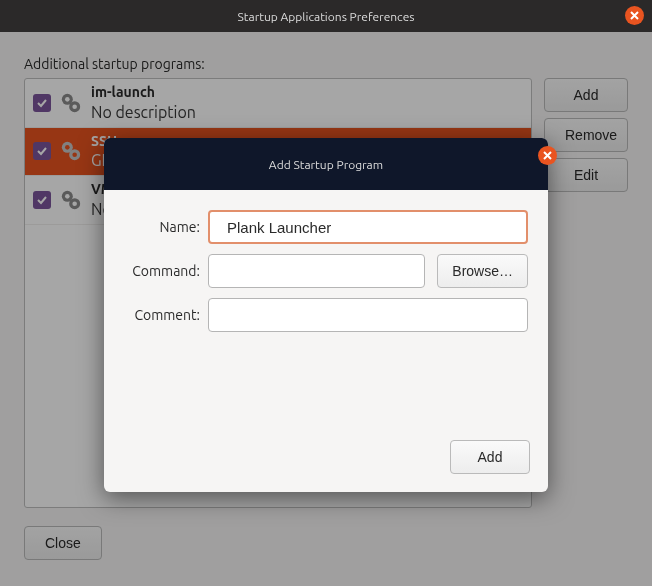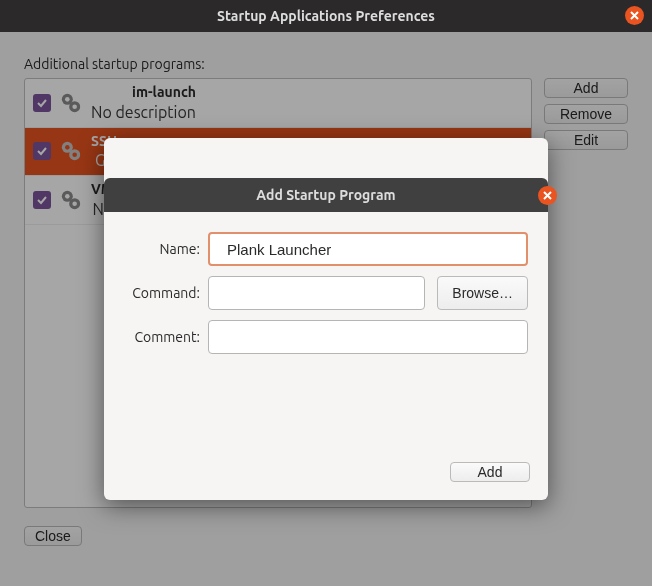--- a/index.html
+++ b/index.html
@@ -19,22 +19,22 @@
     display: flex;
     flex-direction: column;
   }
   .titlebar {
     background: #2b2929;
     color: #ddd;
     height: 32px;
     display: flex;
     align-items: center;
     position: relative;
-    font-weight: 700;
-    font-size: 14px;
+    font-weight: 400;
+    font-size: 12px;
   }
   .titlebar .title {
     position: absolute;
     width: 100%;
     text-align: center;
   }
   .titlebar .close-btn {
     position: absolute;
     right: 8px;
     top: 6px;
@@ -100,40 +100,40 @@
   }
   .chk svg { display: block; }
   .gear-icon {
     width: 24px;
     height: 24px;
     flex-shrink: 0;
     display: flex;
     align-items: center;
     justify-content: center;
   }
-  .li-text { display: flex; flex-direction: column; line-height: 1.25; overflow: hidden; text-align: right; }
+  .li-text { display: flex; flex-direction: column; line-height: 1.25; overflow: hidden; }
   .li-name { font-weight: bold; font-size: 14px; color: #2a2a2a; }
   .li-desc { font-size: 16px; color: #3a3a3a; }
   .list-item.selected .li-name,
   .list-item.selected .li-desc { color: #fff; }
   .side-buttons {
     display: flex;
     flex-direction: column;
     gap: 6px;
     width: 84px;
   }
   .btn {
     background: linear-gradient(#fafafa, #ededed);
     border: 1px solid #bababa;
     border-radius: 4px;
-    height: 20px;
+    height: 34px;
     font-size: 14px;
     color: #2a2a2a;
     cursor: pointer;
-    padding: 0 10px;
+    padding: 0 20px;
   }
   .footer {
     display: flex;
     justify-content: flex-start;
     padding-top: 18px;
   }
 
   
   .overlay {
     position: absolute;
@@ -149,23 +149,22 @@
     width: 444px;
     background: #f6f5f4;
     border-radius: 6px;
     box-shadow: 0 6px 24px rgba(0,0,0,0.5);
     display: flex;
     flex-direction: column;
     overflow: visible;
   }
   .dialog .titlebar {
     border-radius: 6px 6px 0 0;
-    height: 34px;
-    background: #404040;
-    margin-top: 40px;
+    height: 52px;
+    background: #0f172a;
   }
   .dialog .titlebar .close-btn { right: -9px; top: 8px; }
   .dlg-body {
     padding: 20px 20px 18px 12px;
   }
   .form-row {
     display: flex;
     align-items: center;
     margin-bottom: 10px;
   }

